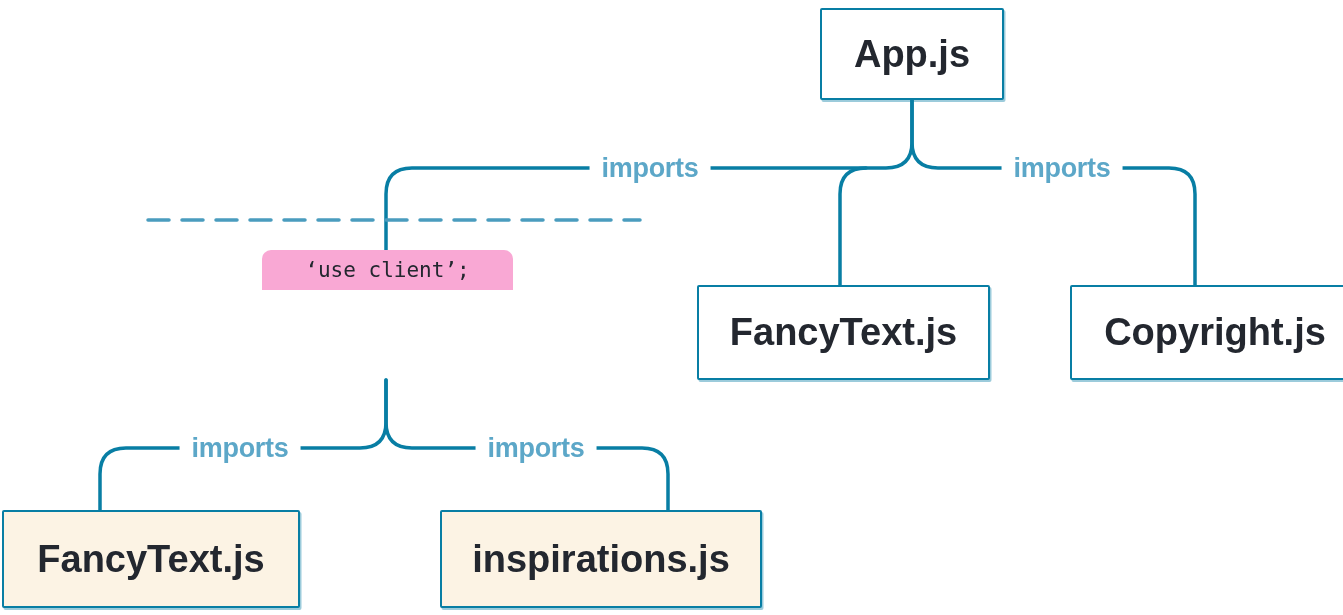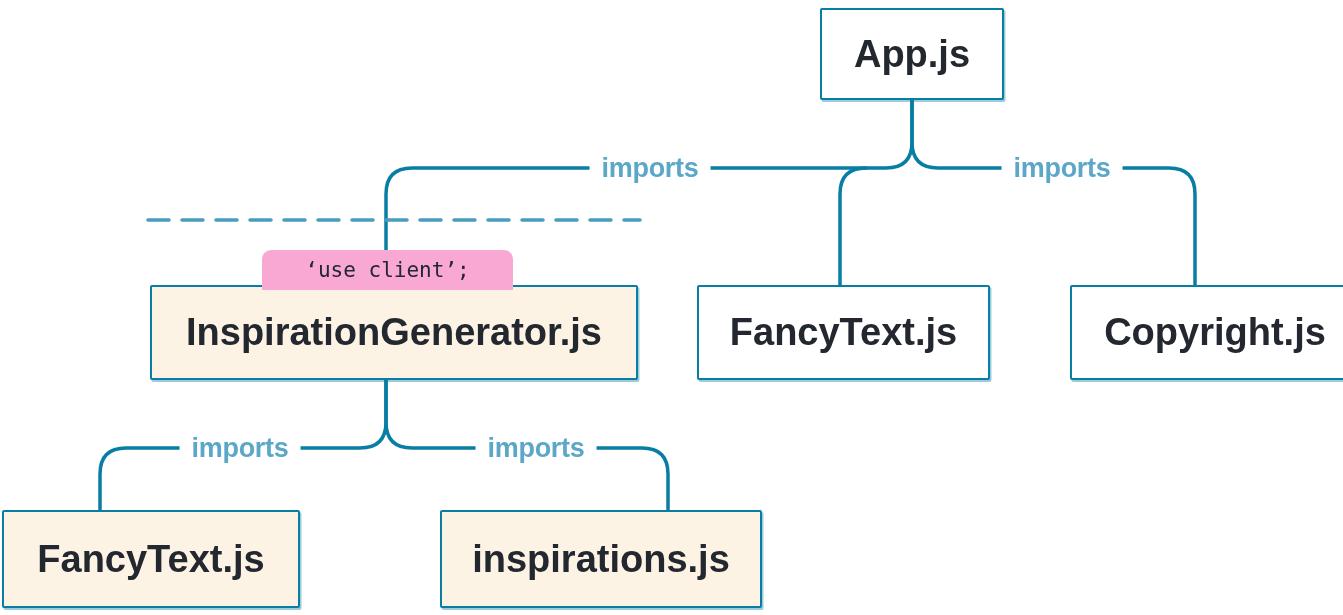--- a/index.html
+++ b/index.html
@@ -109,21 +109,20 @@
 
   <div class="edge-label lbl-app-ig">imports</div>
   <div class="edge-label lbl-app-copyright">imports</div>
   <div class="edge-label lbl-ig-fancytext">imports</div>
   <div class="edge-label lbl-ig-inspir">imports</div>
 
   <div class="node node-app">App.js</div>
 
   <div class="directive-tab">‘use client’;</div>
 
-  <div class="node client node-inspiration">InspirationGenerator.js</div>
 
   <div class="node node-fancytext-top">FancyText.js</div>
 
   <div class="node node-copyright">Copyright.js</div>
 
   <div class="node client node-fancytext-bottom">FancyText.js</div>
 
   <div class="node client node-inspirations">inspirations.js</div>
 
 </div>

